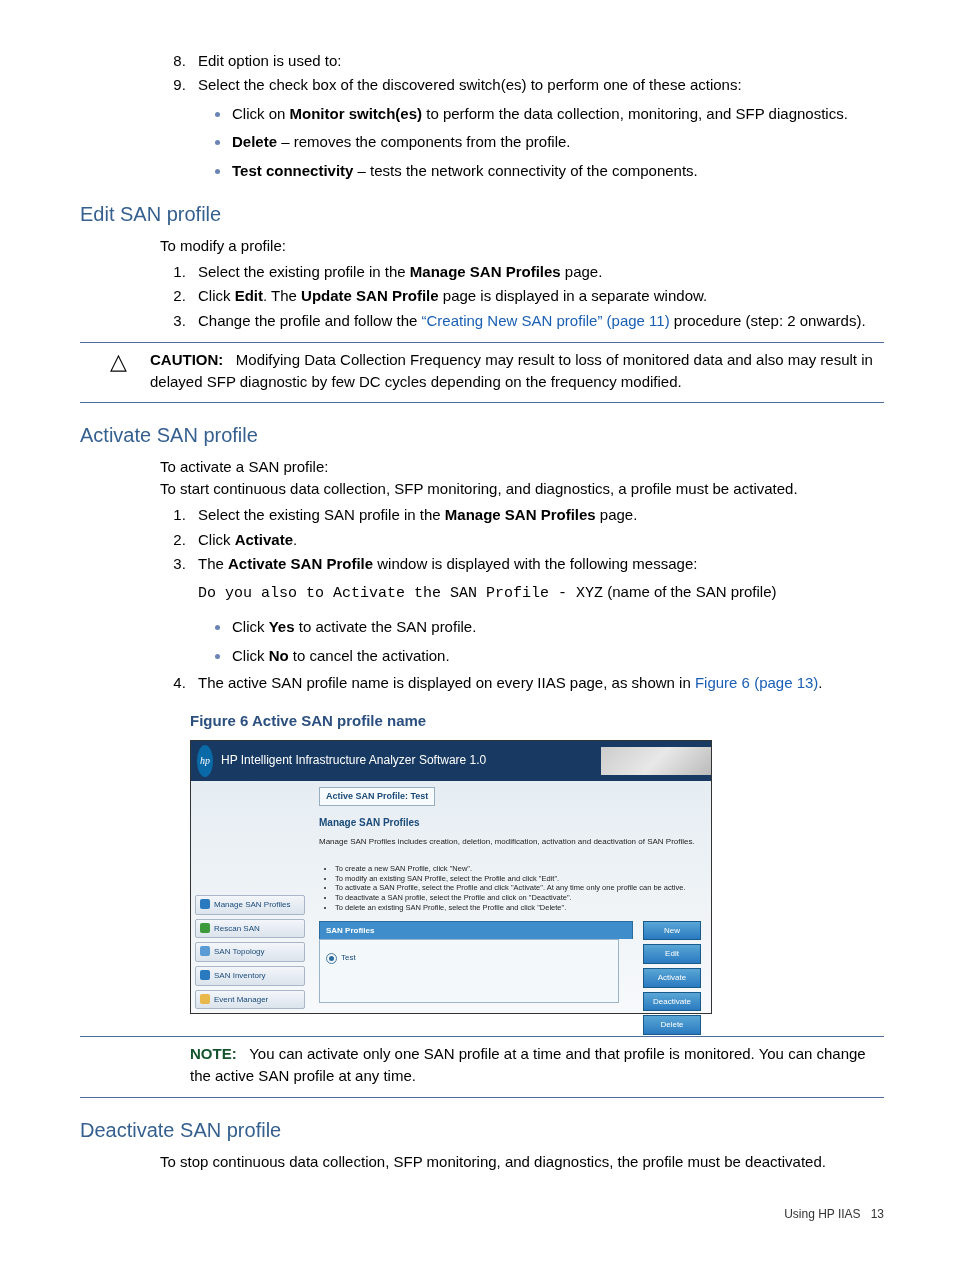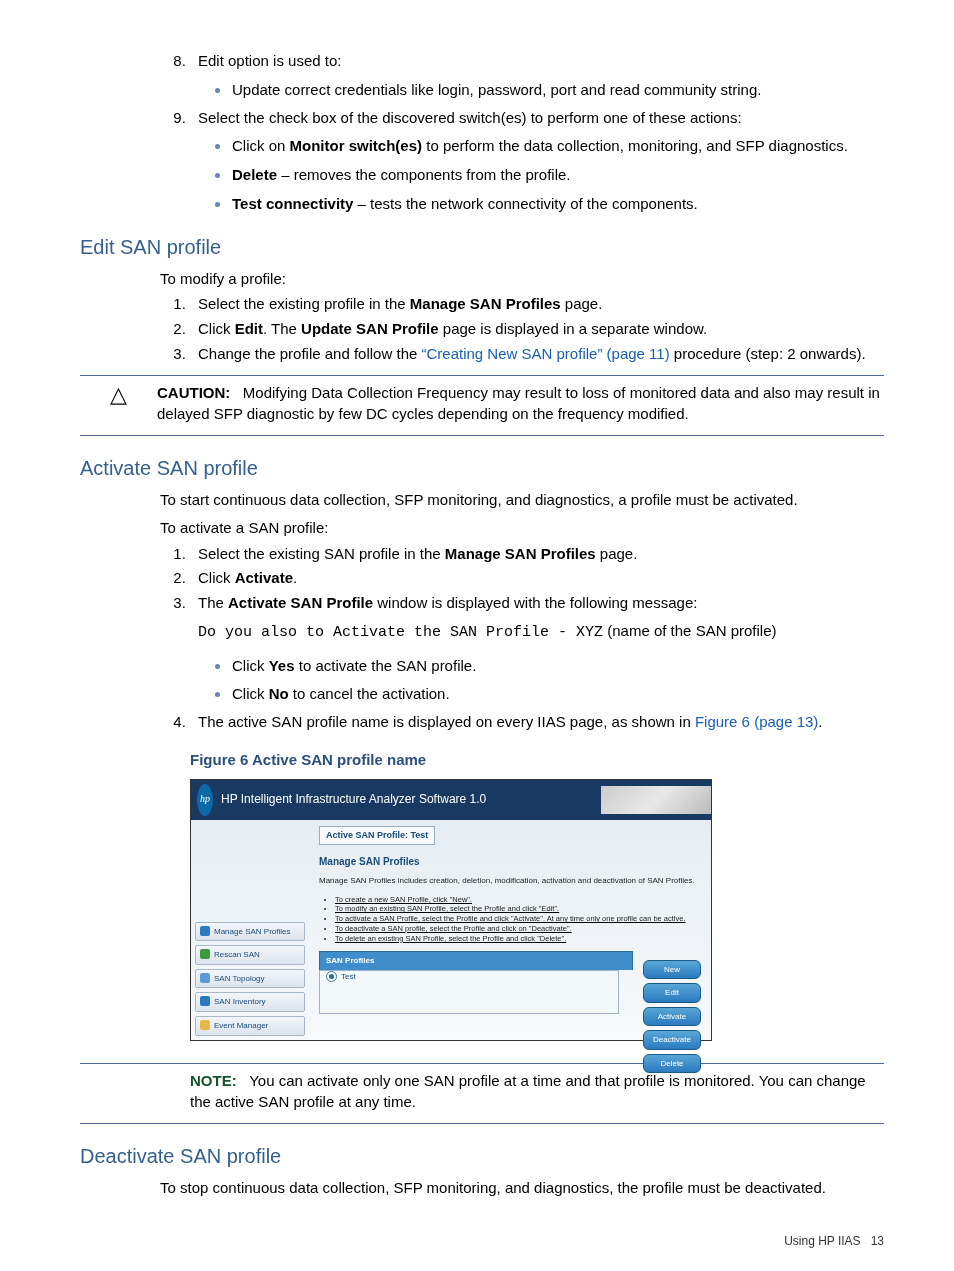--- a/index.html
+++ b/index.html
@@ -23,62 +23,59 @@
     font-size: 20px;
     margin: 18px 0 6px 0;
   }
   .body-indent { margin-left: 80px; }
   ol.steps { padding-left: 110px; margin: 4px 0 10px 0; }
   ol.steps > li { margin-bottom: 3px; padding-left: 8px; }
   a.link { color: #1a5fb4; text-decoration: none; }
   .rule { border: none; border-top: 1.5px solid #4c6a9a; margin: 10px 0 6px 0; }
   .caution-row { display: flex; align-items: flex-start; margin: 0 0 4px 0; }
   .caution-icon { width: 70px; flex: 0 0 70px; font-size: 22px; line-height: 1; padding-top: 2px; padding-left: 30px; box-sizing: border-box;}
-  .caution-text { flex: 1; margin-left: 7px; }
+  .caution-text { flex: 1; }
   .strong { font-weight: bold; }
   .mono { font-family: "Courier New", monospace; font-size: 15px; }
   .fig-caption { color: #2b4f7f; font-weight: bold; margin: 16px 0 8px 15px; }
   
   .fig { width: 520px; margin-left: 110px; border: 1px solid #333; background: #fff; font-size: 9px; }
   .fig-titlebar { background: #183a62; color: #fff; padding: 4px 6px; display: flex; align-items: center; font-size: 12px; }
   .hp-logo { background: #0a6aa8; color:#fff; border-radius: 50%; width:16px; height:32px; font-style: italic; font-size:10px; display:inline-flex; align-items:center; justify-content:center; margin-right:8px; font-family: serif;}
   .fig-header-img { background: #dcdcdc; width: 110px; height: 28px; margin-left:auto; margin-top:-4px; margin-bottom:-4px; margin-right:-6px; background: linear-gradient(135deg,#ccc,#e8e8e8,#bbb); }
   .fig-body { display: flex; background: linear-gradient(#e6edf2,#f7f9fb); min-height: 220px; }
   .fig-side { width: 110px; padding: 4px; display:flex; flex-direction:column; justify-content:flex-end; gap:4px; }
   .fig-sideitem { border:1px solid #a9b6c6; background: linear-gradient(#f3f6fa,#dbe3ec); padding: 3px 3px 3px 18px; font-size:8px; color:#1a4a7a; border-radius:2px; position:relative; }
   .fig-sideitem::before { content:''; position:absolute; left:4px; top:3px; width:10px; height:10px; background:#5a9bd5; border-radius:2px; }
   .fig-sideitem.warn::before { background:#e8b84a; }
   .fig-sideitem.green::before { background:#3c9a3c; }
   .fig-sideitem.blue::before { background:#2a7ac0; }
   .fig-main { flex:1; padding: 6px 10px 10px 10px; position: relative; }
   .fig-active { display:inline-block; border:1px solid #96aebf; background:#f7fbfd; color:#1a4a7a; font-size:9px; font-weight:bold; padding:2px 6px; margin-bottom:6px; }
   .fig-h { font-weight:bold; color:#1a4a7a; font-size:10px; margin:4px 0 6px 0; }
   .fig-desc { font-size:8px; color:#222; margin-bottom:2px; }
-  .fig-bul { list-style: disc; padding-left:16px; margin:8px 0 8px 0;text-decoration:underline; }
+  .fig-bul { list-style: disc; padding-left:16px; margin:16px 0 8px 0; }
   .fig-bul li { font-size:7.5px; color:#222; line-height:1.3; }
   .fig-panelhead { background:#3f8ecb; color:#fff; font-size:8px; font-weight:bold; padding:3px 6px; border:1px solid #2a6ca0; border-bottom:none; width: 300px;}
-  .fig-panelbody { border:1px solid #9bb3c7; background:#f3f8fb; width: 300px; height: 44px; box-sizing:border-box; padding: 0 6px; font-size:8px; color:#1a4a7a; }
+  .fig-panelbody { border:1px solid #9bb3c7; background:#f3f8fb; width: 300px; height: 64px; box-sizing:border-box; padding: 12px 6px; font-size:8px; color:#1a4a7a; }
   .fig-radio { display:inline-block; width:9px; height:9px; border:1px solid #4a7aa0; border-radius:50%; vertical-align:middle; margin-right:4px; position:relative; }
   .fig-radio::after{ content:''; width:5px;height:5px;background:#2a6ca0;border-radius:50%;position:absolute;left:2px;top:2px;}
   .fig-btns { position:absolute; right:10px; top:140px; display:flex; flex-direction:column; gap:4px; }
-  .fig-btn { width:56px; text-align:center; font-size:8px; color:#fff; padding:3px 0; border:1px solid #1a5a8a; border-radius:6px; background: linear-gradient(#5aa6d6,#2a7ac0); }
+  .fig-btn { width:56px; text-align:center; font-size:8px; color:#fff; padding:3px 0; border:1px solid #1a5a8a; border-radius:0; background: linear-gradient(#5aa6d6,#2a7ac0); }
   .note-block .strong { color:#14532d; }
   .footer { text-align: right; font-size: 12px; color: #333; margin-top: 34px; }
 </style>
 </head>
 <body>
 
 <div class="content">
 
   <ol class="top" start="8">
     <li>
       <span>Edit option is used to:</span>
-      <ul class="bullets">
-        <li>Update correct credentials like login, password, port and read community string.</li>
-      </ul>
     </li>
     <li>
       <span>Select the check box of the discovered switch(es) to perform one of these actions:</span>
       <ul class="bullets">
         <li><span>Click on </span><span class="strong">Monitor switch(es)</span><span> to perform the data collection, monitoring, and SFP diagnostics.</span></li>
         <li><span class="strong">Delete</span><span> – removes the components from the profile.</span></li>
         <li><span class="strong">Test connectivity</span><span> – tests the network connectivity of the components.</span></li>
       </ul>
     </li>
   </ol>
@@ -92,22 +89,22 @@
   </ol>
 
   <hr class="rule">
   <div class="caution-row">
     <div class="caution-icon">△</div>
     <div class="caution-text"><span class="strong">CAUTION:</span>&nbsp;&nbsp;&nbsp;<span>Modifying Data Collection Frequency may result to loss of monitored data and also may result in delayed SFP diagnostic by few DC cycles depending on the frequency modified.</span></div>
   </div>
   <hr class="rule">
 
   <h2 class="section">Activate SAN profile</h2>
+  <div class="body-indent" style="margin-top:6px">To activate a SAN profile:</div>
   <div class="body-indent">To start continuous data collection, SFP monitoring, and diagnostics, a profile must be activated.</div>
-  <div class="body-indent" style="margin-top:6px">To activate a SAN profile:</div>
   <ol class="steps">
     <li><span>Select the existing SAN profile in the </span><span class="strong">Manage SAN Profiles</span><span> page.</span></li>
     <li><span>Click </span><span class="strong">Activate</span><span>.</span></li>
     <li>
       <span>The </span><span class="strong">Activate SAN Profile</span><span> window is displayed with the following message:</span>
       <div style="margin-top:6px"><span class="mono">Do you also to Activate the SAN Profile - XYZ</span><span> (name of the SAN profile)</span></div>
       <ul class="bullets" style="margin-top:8px">
         <li><span>Click </span><span class="strong">Yes</span><span> to activate the SAN profile.</span></li>
         <li><span>Click </span><span class="strong">No</span><span> to cancel the activation.</span></li>
       </ul>

